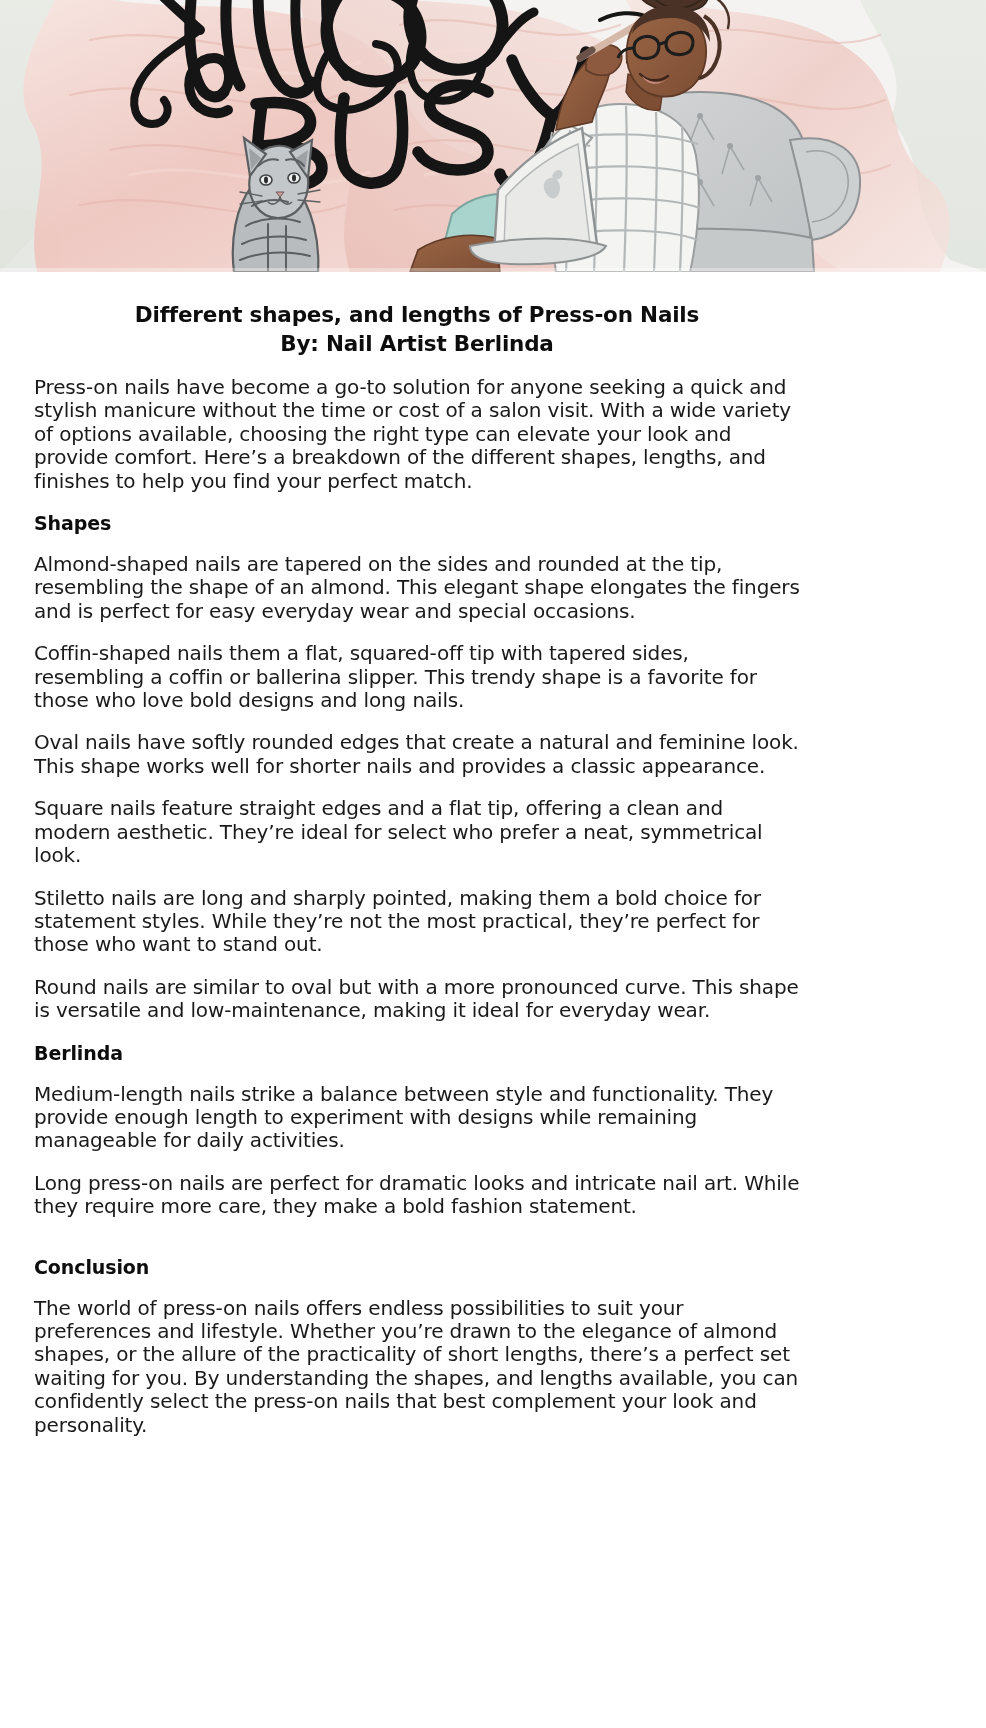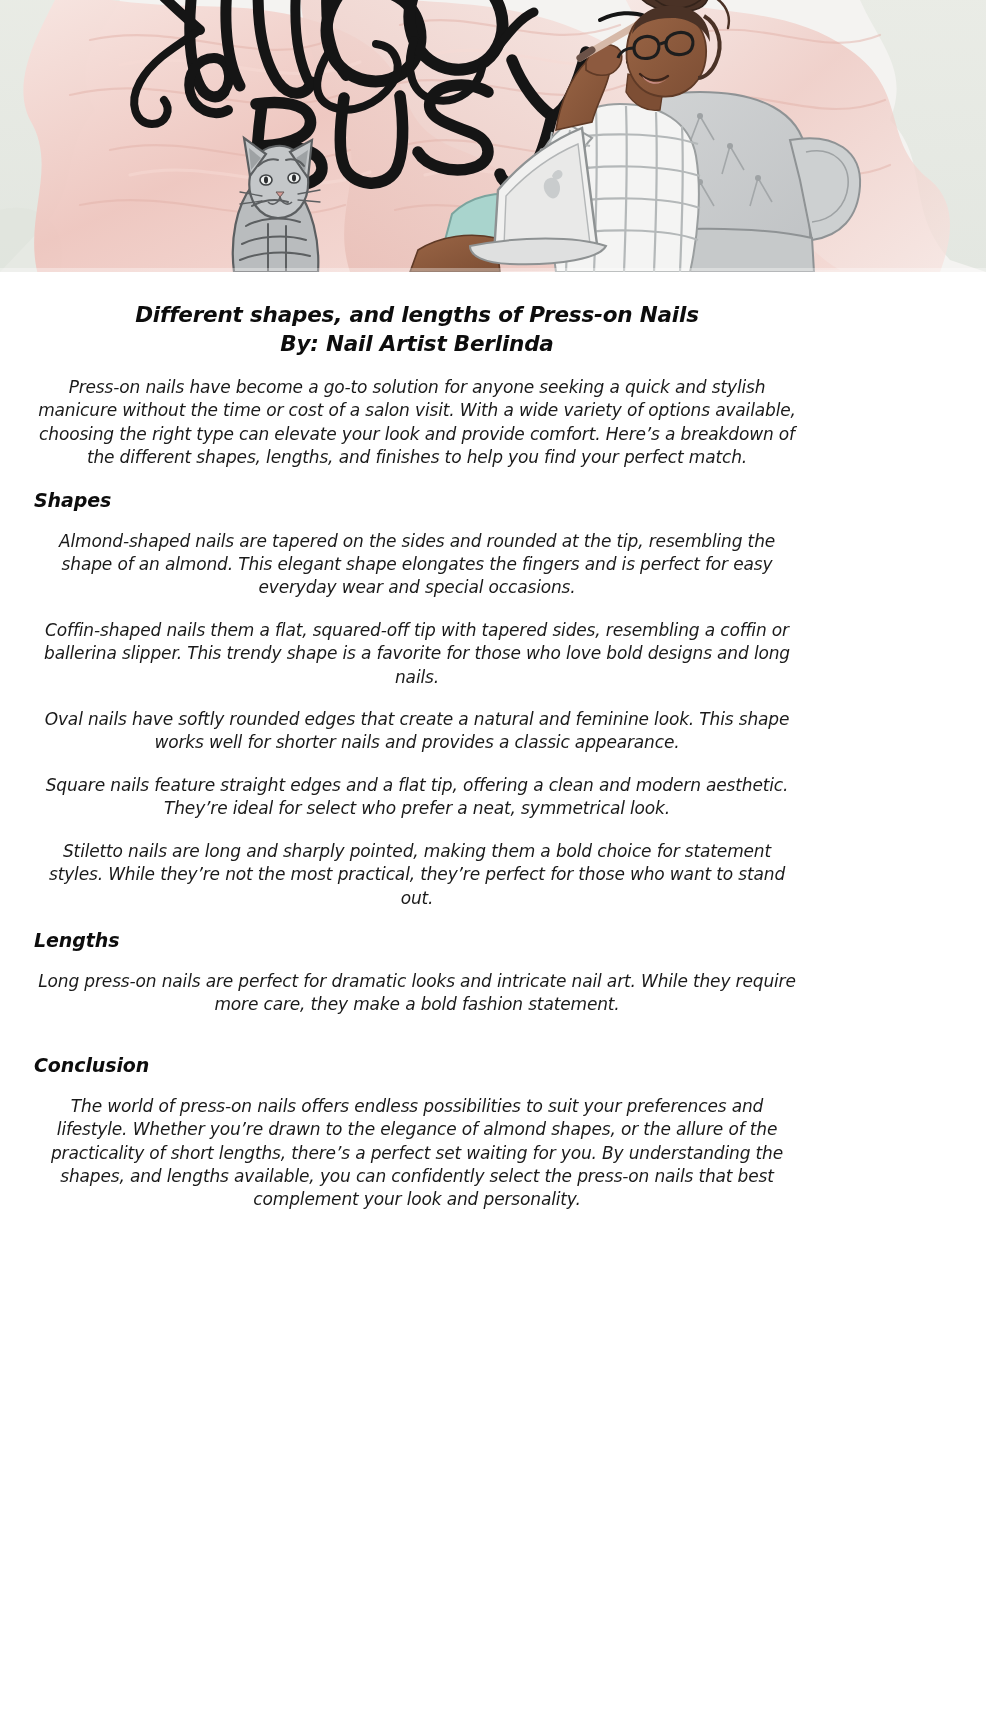--- a/index.html
+++ b/index.html
@@ -32,44 +32,42 @@
     overflow: hidden;
   }
   .banner svg { display: block; }
 
   
   .article {
     box-sizing: border-box;
     width: 834px;
     padding: 0 34px;
     background: #ffffff;
-    font-style: italic;
   }
   .title-block {
     text-align: center;
     padding-top: 28px;
     padding-bottom: 4px;
   }
   .doc-title, .doc-byline {
     font-family: "DejaVu Sans", sans-serif;
     font-weight: bold;
     font-size: 21.5px;
     line-height: 29px;
     letter-spacing: -0.2px;
     color: #0d0d0d;
     margin: 0;
   }
   .body-p {
     font-family: "DejaVu Sans", sans-serif;
-    font-size: 17px;
+    font-size: 20px;
     line-height: 23.4px;
     color: #1a1a1a;
     margin: 0 0 19px 0;
     letter-spacing: -0.15px;
-    text-align: center;
   }
   .section-h {
     font-family: "DejaVu Sans", sans-serif;
     font-size: 19px;
     font-weight: bold;
     line-height: 22px;
     color: #0d0d0d;
     margin: 0 0 19px 0;
     letter-spacing: -0.1px;
   }
@@ -326,22 +324,24 @@
   </div>
 
   <p class="body-p first-p">Press-on nails have become a go-to solution for anyone seeking a quick and stylish manicure without the time or cost of a salon visit. With a wide variety of options available, choosing the right type can elevate your look and provide comfort. Here’s a breakdown of the different shapes, lengths, and finishes to help you find your perfect match.</p>
 
   <h3 class="section-h">Shapes</h3>
   <p class="body-p">Almond-shaped nails are tapered on the sides and rounded at the tip, resembling the shape of an almond. This elegant shape elongates the fingers and is perfect for easy everyday wear and special occasions.</p>
   <p class="body-p">Coffin-shaped nails them a flat, squared-off tip with tapered sides, resembling a coffin or ballerina slipper. This trendy shape is a favorite for those who love bold designs and long nails.</p>
   <p class="body-p">Oval nails have softly rounded edges that create a natural and feminine look. This shape works well for shorter nails and provides a classic appearance.</p>
   <p class="body-p">Square nails feature straight edges and a flat tip, offering a clean and modern aesthetic. They’re ideal for select who prefer a neat, symmetrical look.</p>
   <p class="body-p">Stiletto nails are long and sharply pointed, making them a bold choice for statement styles. While they’re not the most practical, they’re perfect for those who want to stand out.</p>
-
-  <h3 class="section-h">Lengths</h3>
+  <p class="body-p">Round nails are similar to oval but with a more pronounced curve. This shape is versatile and low-maintenance, making it ideal for everyday wear.</p>
+
+  <h3 class="section-h">Berlinda</h3>
+  <p class="body-p">Medium-length nails strike a balance between style and functionality. They provide enough length to experiment with designs while remaining manageable for daily activities.</p>
   <p class="body-p">Long press-on nails are perfect for dramatic looks and intricate nail art. While they require more care, they make a bold fashion statement.</p>
 
   <div class="spacer-gap"></div>
 
   <h3 class="section-h">Conclusion</h3>
   <p class="body-p">The world of press-on nails offers endless possibilities to suit your preferences and lifestyle. Whether you’re drawn to the elegance of almond shapes, or the allure of the practicality of short lengths, there’s a perfect set waiting for you. By understanding the shapes, and lengths available, you can confidently select the press-on nails that best complement your look and personality.</p>
 
 </main>
 
 </body></html>

